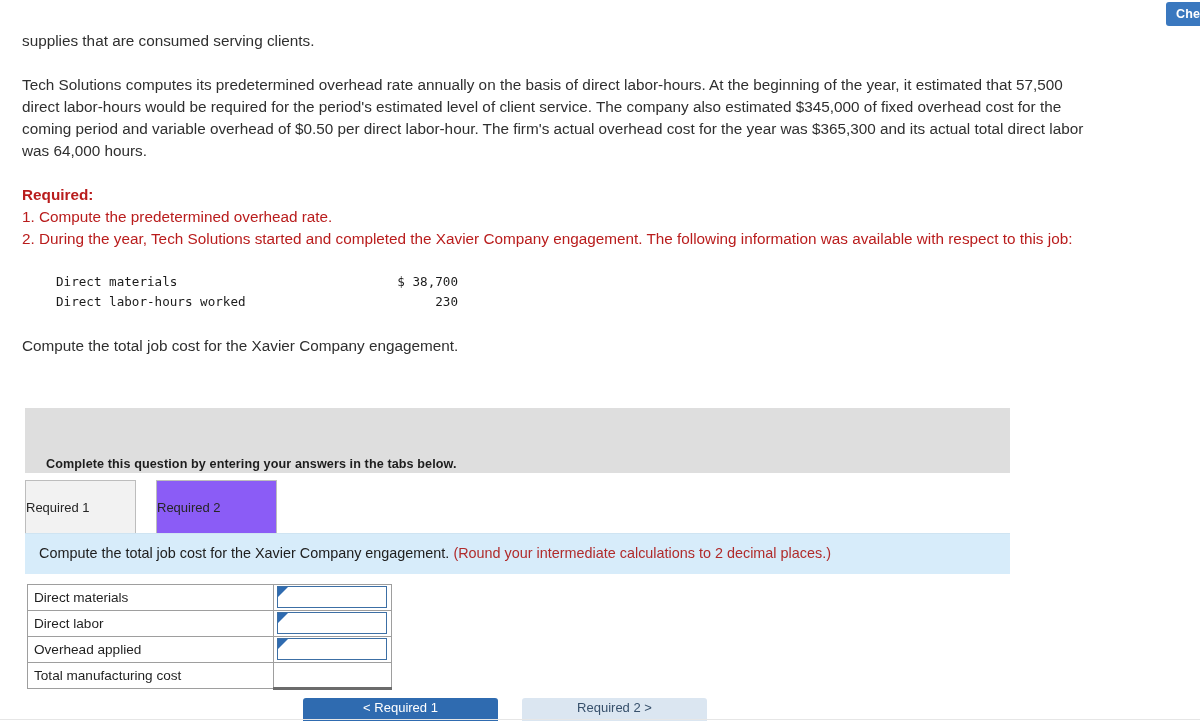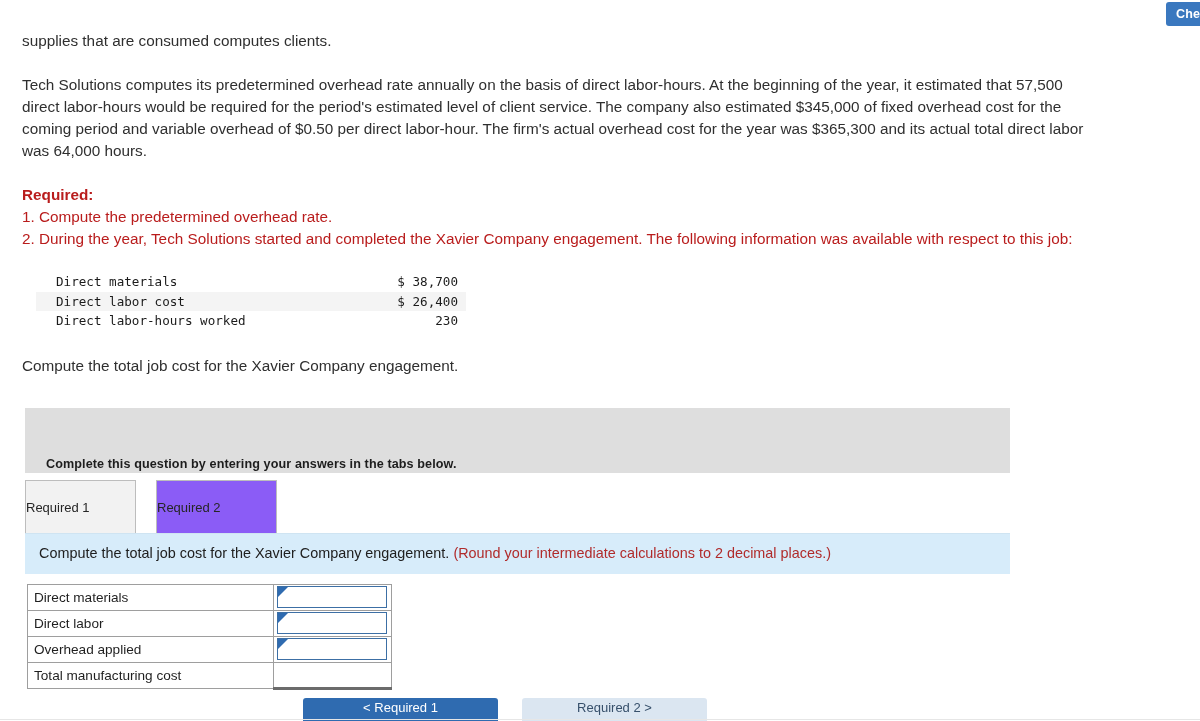--- a/index.html
+++ b/index.html
@@ -265,39 +265,35 @@
     background: #e6e6e6;
   }
 </style>
 </head>
 <body>
 
 <div class="check-work-btn">Check my work</div>
 
 <div class="question-body">
 
-  <p class="para">supplies that are consumed computes clients.</p>
+  <p class="para">supplies that are consumed serving clients.</p>
 
   <p class="para">Tech Solutions computes its predetermined overhead rate annually on the basis of direct labor-hours. At the beginning of the year, it estimated that 57,500 direct labor-hours would be required for the period's estimated level of client service. The company also estimated $345,000 of fixed overhead cost for the coming period and variable overhead of $0.50 per direct labor-hour. The firm's actual overhead cost for the year was $365,300 and its actual total direct labor was 64,000 hours.</p>
 
   <div class="required-block">
     <span class="required-label">Required:</span>
     <span>1. Compute the predetermined overhead rate.</span><br>
     <span>2. During the year, Tech Solutions started and completed the Xavier Company engagement. The following information was available with respect to this job:</span>
   </div>
 
   <table class="data-table">
     <tbody>
       <tr>
         <td class="label">Direct materials</td>
         <td class="value">$ 38,700</td>
-      </tr>
-      <tr class="alt">
-        <td class="label">Direct labor cost</td>
-        <td class="value">$ 26,400</td>
       </tr>
       <tr>
         <td class="label">Direct labor-hours worked</td>
         <td class="value">230</td>
       </tr>
     </tbody>
   </table>
 
   <p class="closing-para">Compute the total job cost for the Xavier Company engagement.</p>
 </div>

